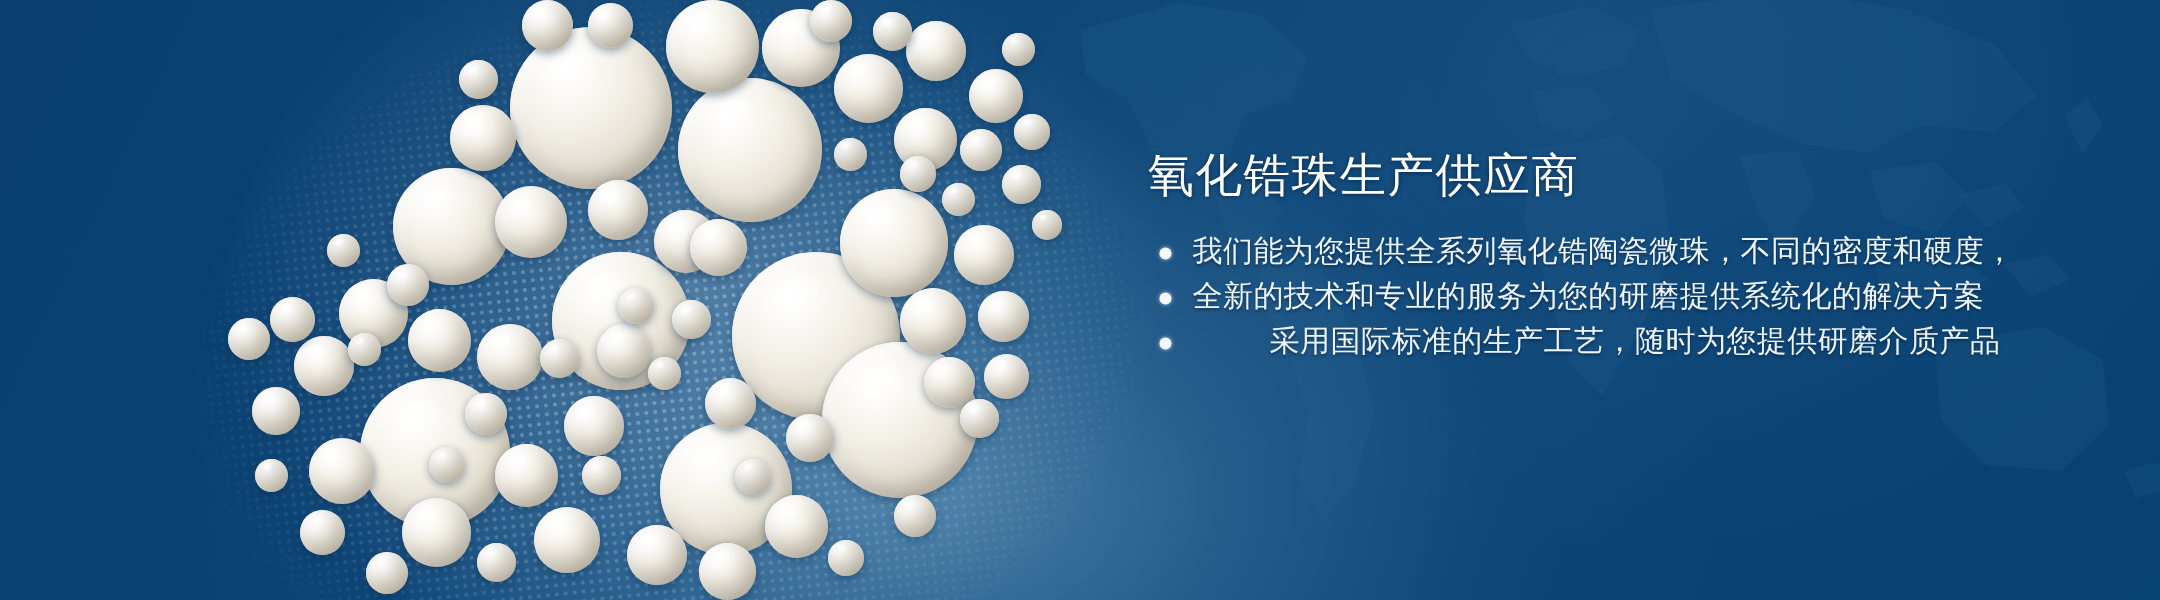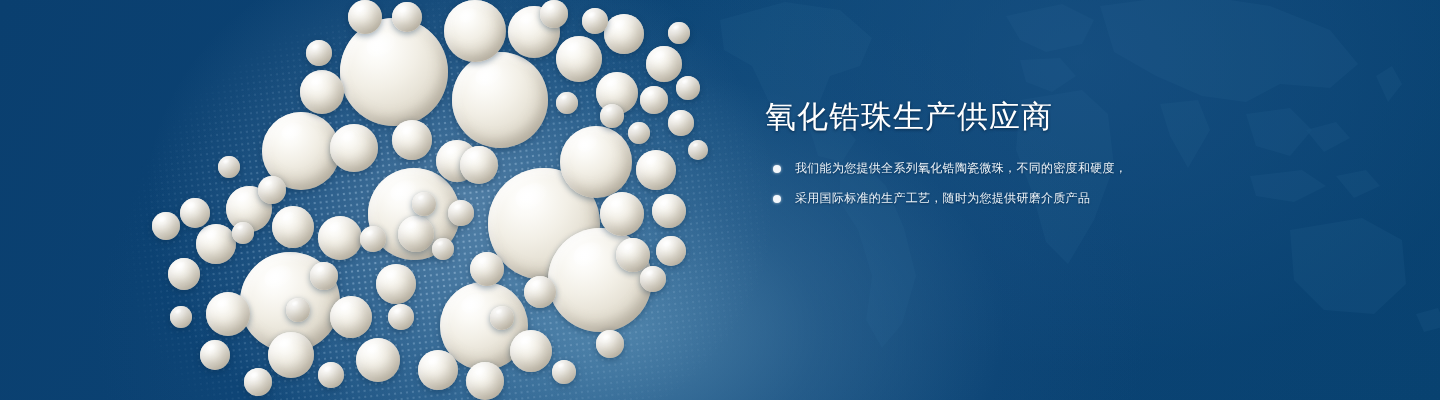--- a/index.html
+++ b/index.html
@@ -138,27 +138,27 @@
   }
   .bullets {
     list-style: none;
     margin: 0;
     padding: 0;
   }
   .bullet {
     position: relative;
     padding-left: 30px;
     margin-bottom: 7px;
-    font-size: 12px;
+    font-size: 20px;
     line-height: 23px;
     color: #eef4f9;
     text-shadow: 0 1px 2px rgba(2,30,58,0.6);
     letter-spacing: 0.3px;
   }
-  .bullet:last-child { margin-bottom: 0; }
+  .bullet:last-child { margin-bottom: 0; text-align: center; }
   .bullet-dot {
     position: absolute;
     left: 8px;
     top: 8px;
     width: 8px;
     height: 8px;
     border-radius: 50%;
     background: #f3f7fb;
     box-shadow: 0 0 3px rgba(255,255,255,0.65);
   }
@@ -288,18 +288,22 @@
   <div class="content">
     <h1 class="headline">氧化锆珠生产供应商</h1>
 
     <ul class="bullets">
       <li class="bullet">
         <span class="bullet-dot"></span>
         <span class="bullet-line">我们能为您提供全系列氧化锆陶瓷微珠，不同的密度和硬度，</span>
       </li>
       <li class="bullet">
         <span class="bullet-dot"></span>
+        <span class="bullet-line">全新的技术和专业的服务为您的研磨提供系统化的解决方案</span>
+      </li>
+      <li class="bullet">
+        <span class="bullet-dot"></span>
         <span class="bullet-line">采用国际标准的生产工艺，随时为您提供研磨介质产品</span>
       </li>
     </ul>
   </div>
 
 </div>
 
 </body></html>

